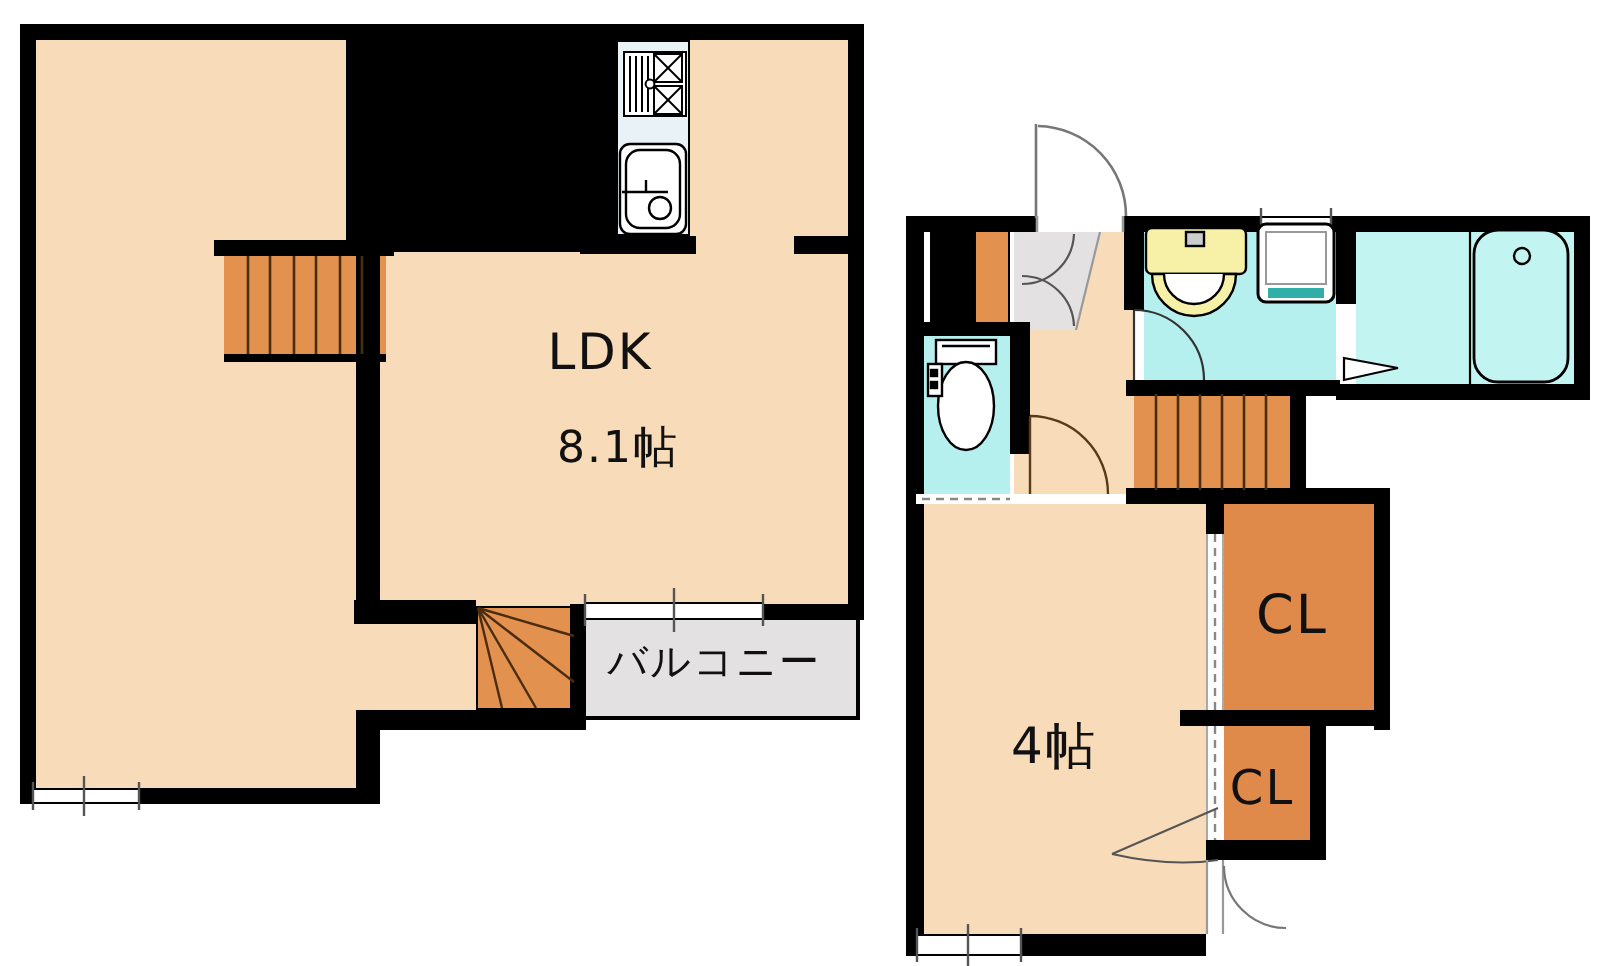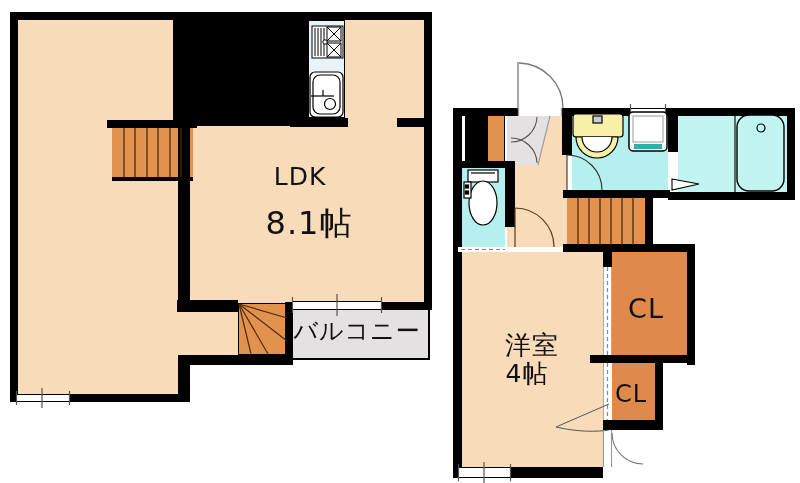--- a/index.html
+++ b/index.html
@@ -226,20 +226,19 @@
     <path d="M 609 404 L 556 427 M 556 427 C 578 432 596 432 609 430" stroke="#555" stroke-width="1" fill="none"></path>
 
     <g stroke="#777" stroke-width="1.1" fill="none">
       <line x1="603.5" y1="430" x2="603.5" y2="467" stroke="#999"></line>
       <line x1="611.5" y1="430" x2="611.5" y2="467" stroke="#999"></line>
       <path d="M 612 433 A 31 31 0 0 0 643 464"></path>
     </g>
   </svg>
 
   <div class="lbl" style="left:300px;top:176px;font-size:25px;">LDK</div>
-  <div class="lbl" style="left:309px;top:224px;font-size:32px;text-align:center;">8.1帖</div>
-  <div class="lbl" style="left:357px;top:331px;font-size:24px;">バルコニー</div>
-  <div class="lbl" style="left:532px;top:345px;font-size:26px;">洋室</div>
+  <div class="lbl" style="left:309px;top:224px;font-size:22px;text-align:center;">8.1帖</div>
+  <div class="lbl" style="left:357px;top:331px;font-size:20px;">バルコニー</div>
   <div class="lbl" style="left:527px;top:373px;font-size:25px;">4帖</div>
   <div class="lbl" style="left:646px;top:308px;font-size:27px;">CL</div>
   <div class="lbl" style="left:631px;top:394px;font-size:24px;">CL</div>
 
 </div>
 
 </body></html>

